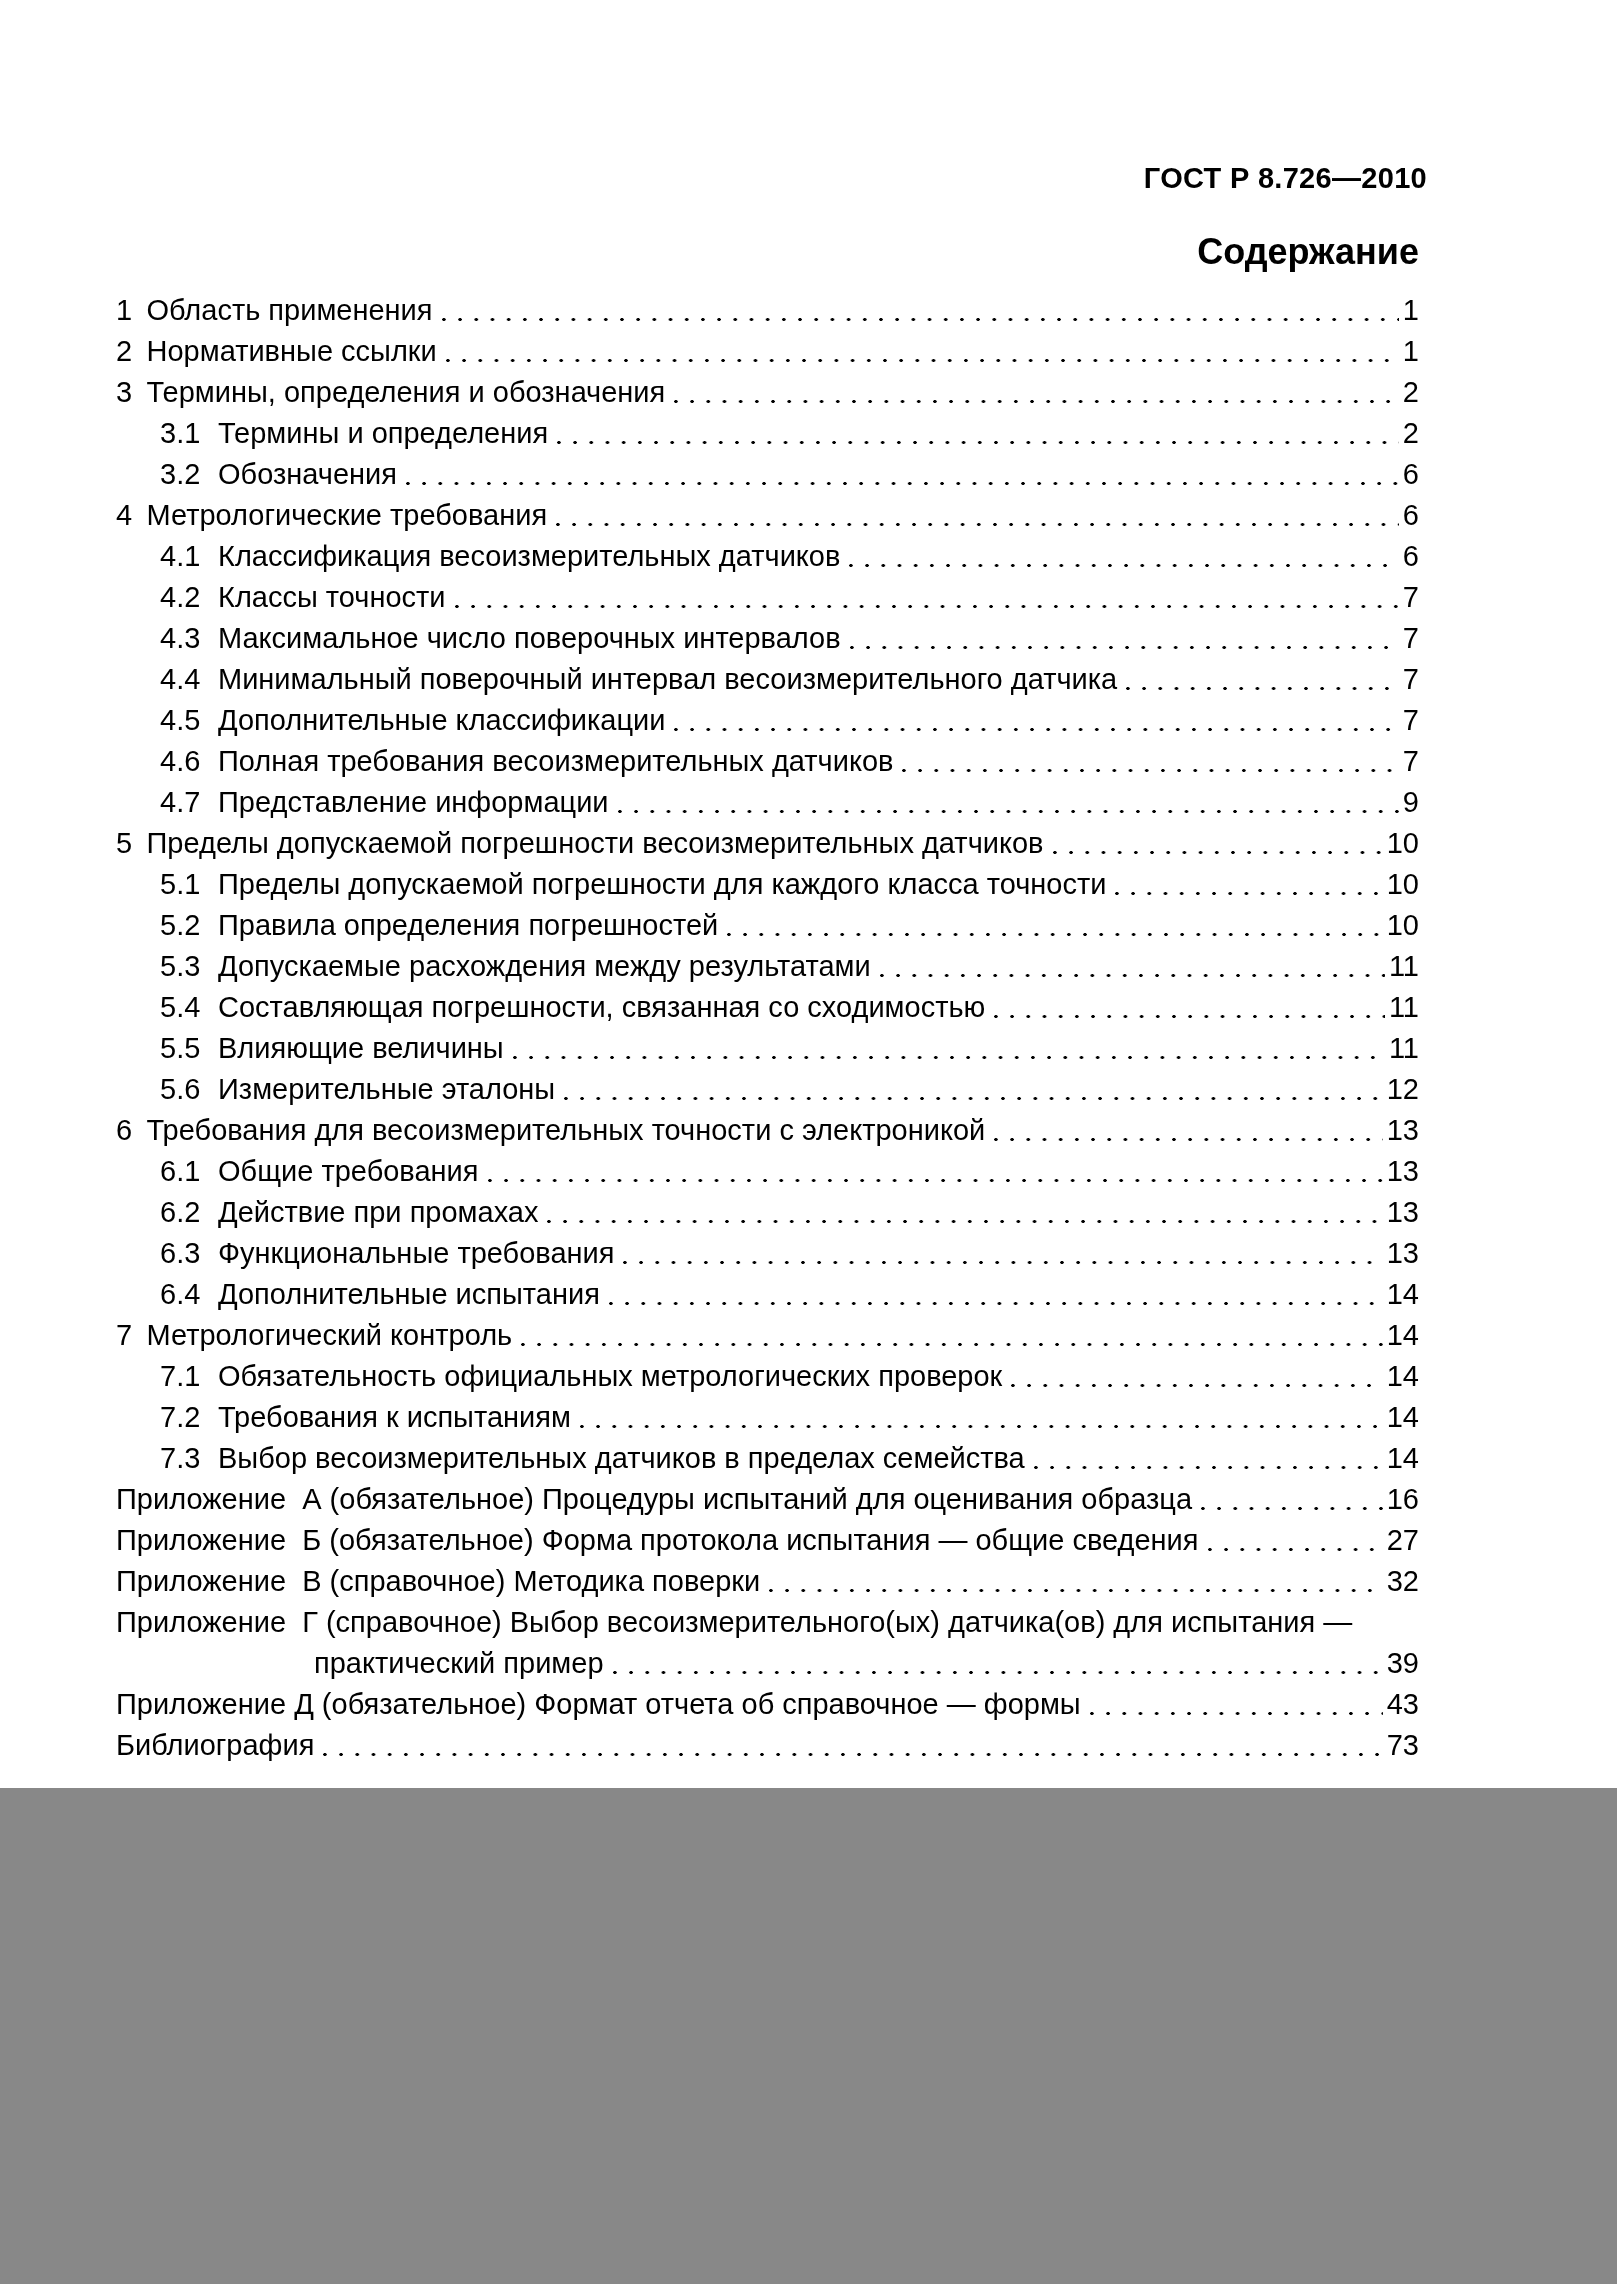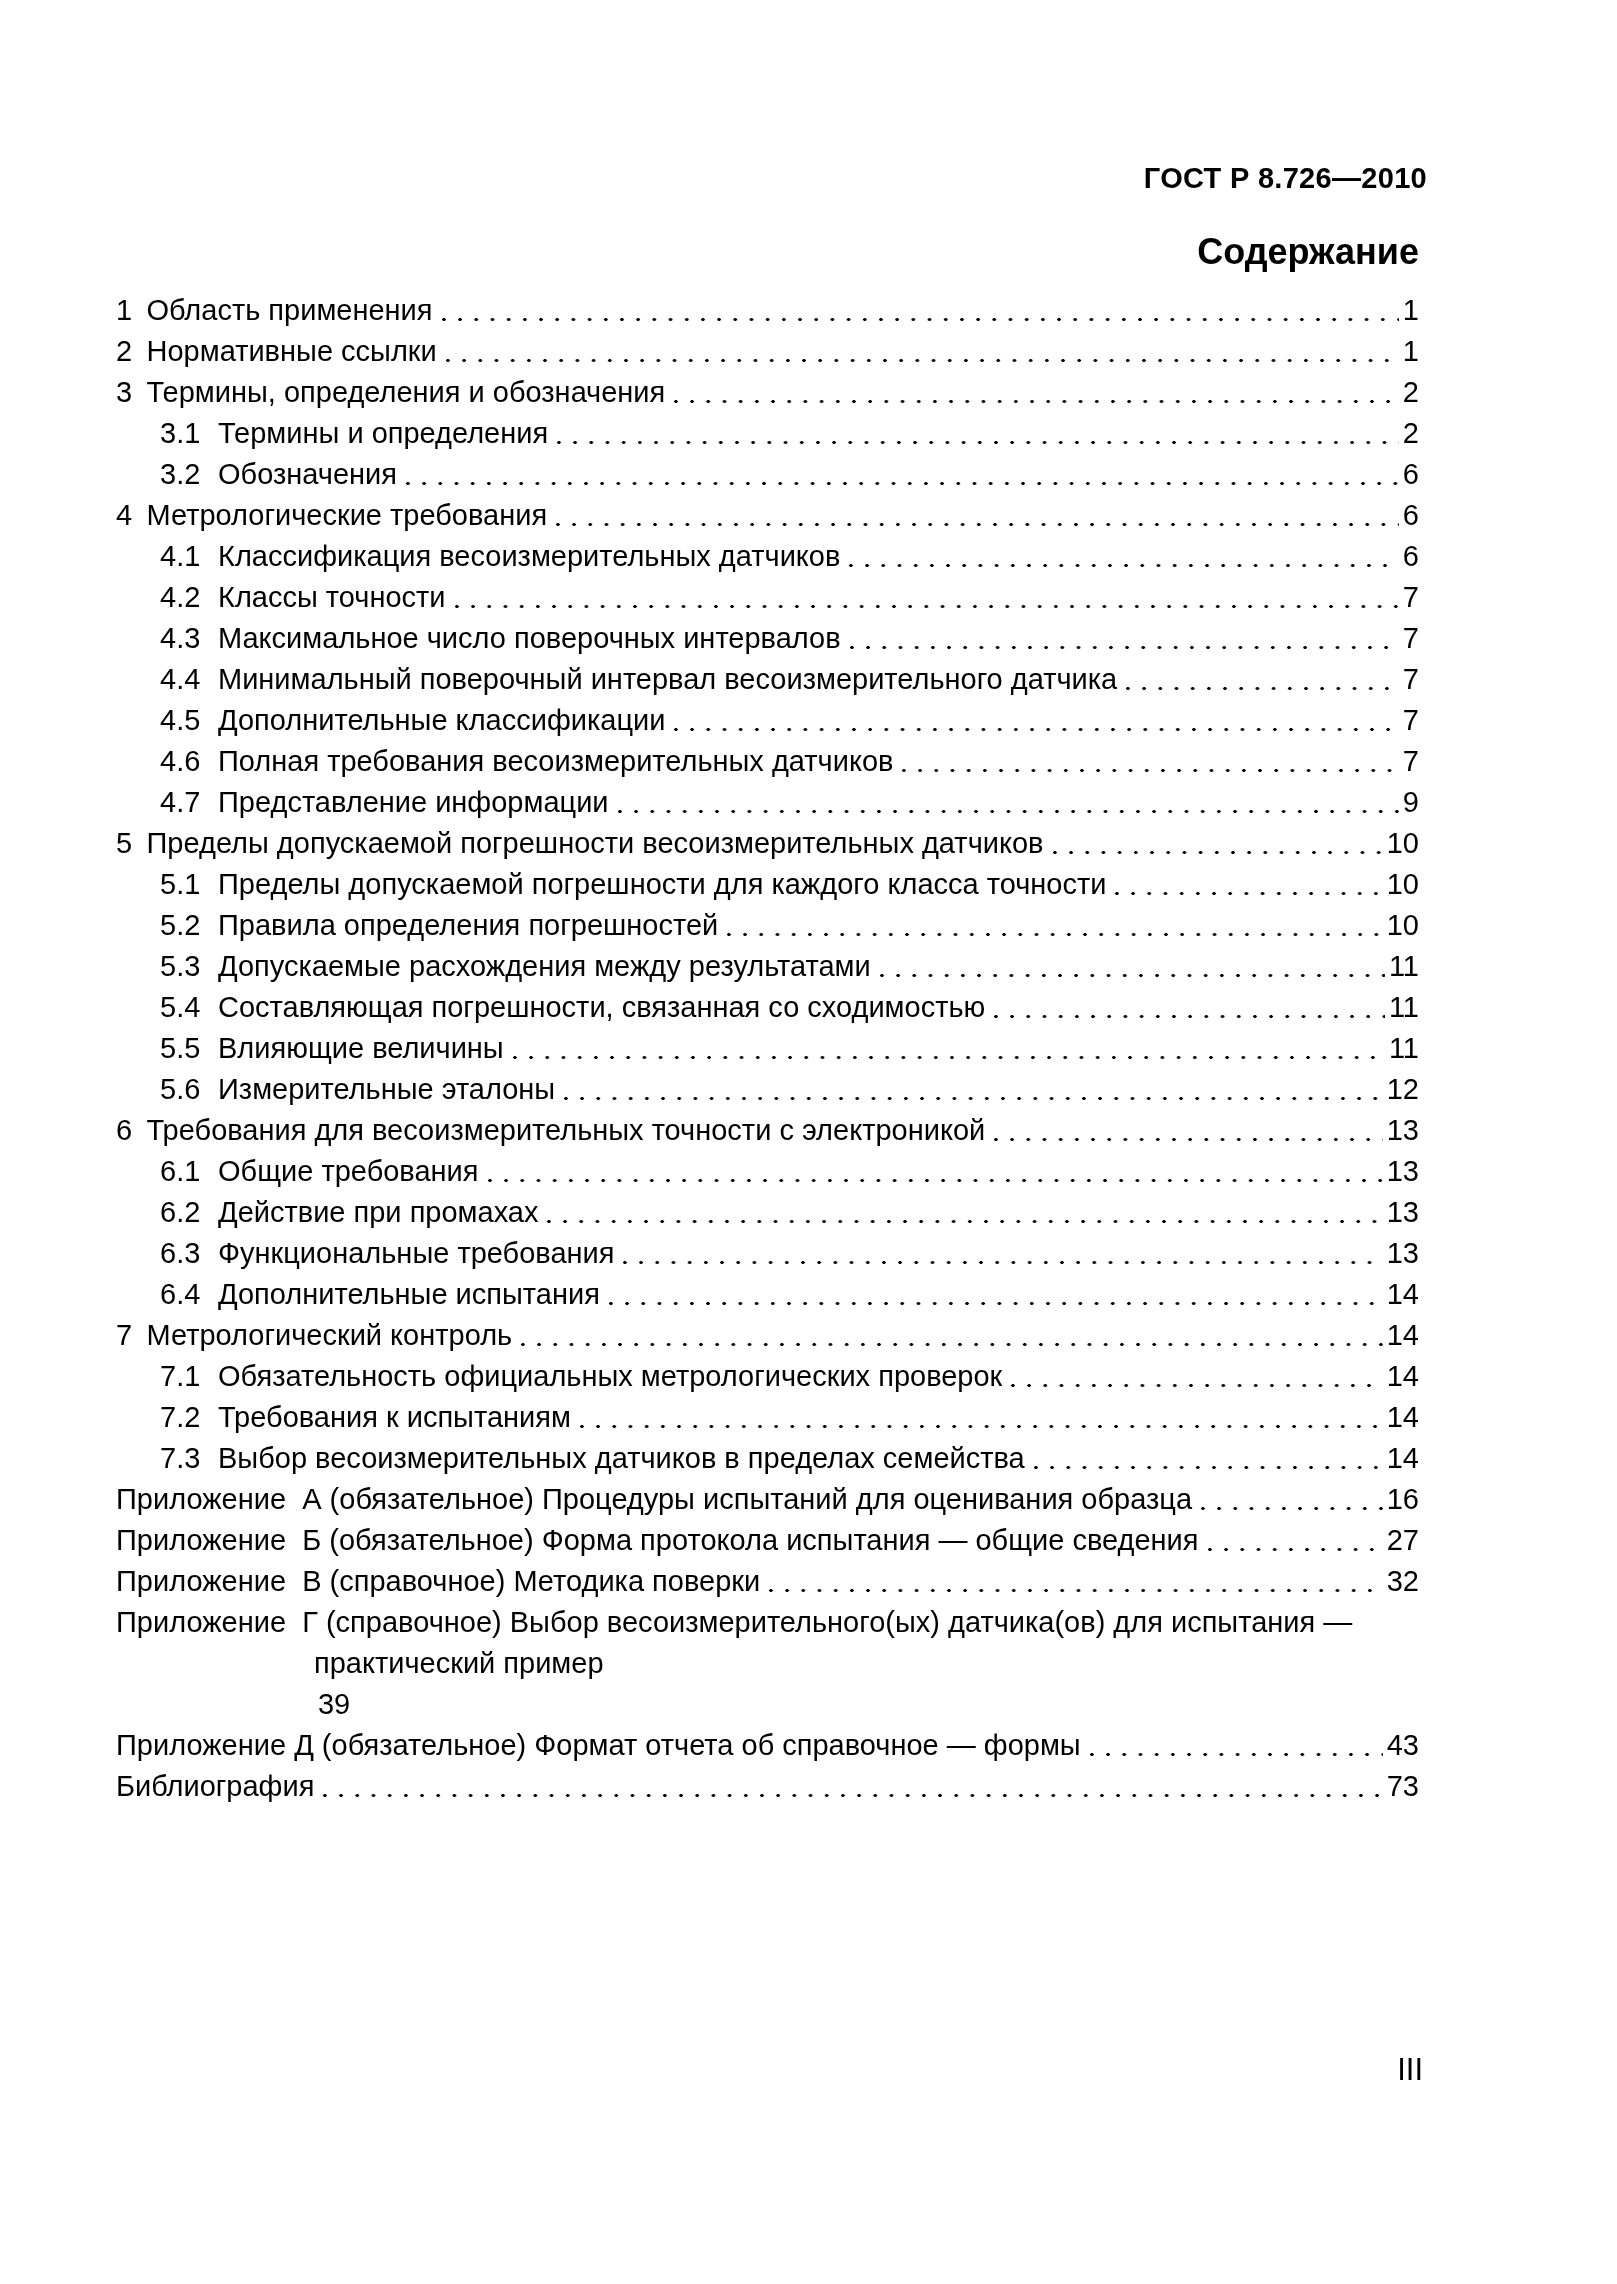--- a/index.html
+++ b/index.html
@@ -1,18 +1,18 @@
 <!DOCTYPE html>
 <html style="font-size:10.4px"><head>
 <meta charset="utf-8">
 <style>
   html,body { margin:0; padding:0; background:#888; }
   .page {
     position:relative;
-    width:1617px; height:2284px;
+    width:1617px; height:1788px;
     margin:0 auto;
     background:#ffffff;
     color:#000;
     font-family:"Liberation Sans","DejaVu Sans",sans-serif;
     overflow:hidden;
   }
   .doc-code {
     position:absolute;
     top:162px; right:190px;
     font-size:29px; font-weight:bold;
@@ -33,21 +33,21 @@
   }
   .row {
     display:flex;
     align-items:baseline;
     white-space:pre;
   }
   .num { flex:none; }
   .lv0 > .num { width:30.5px; }
   .lv1 { padding-left:44px; }
   .lv1 > .num { width:58px; }
-  .lv2 { padding-left:198px;flex-direction:column; }
+  .lv2 { padding-left:198px; }
   .label { flex:none; }
   .dots {
     flex:1 1 auto;
     min-width:0;
     align-self:stretch;
     background-image:radial-gradient(circle at 1.9px 1.6px, #000 1.5px, transparent 1.9px);
     background-size:16.2px 3.2px;
     background-repeat:repeat-x;
     background-position:left 9px bottom 9.7px;
   }

